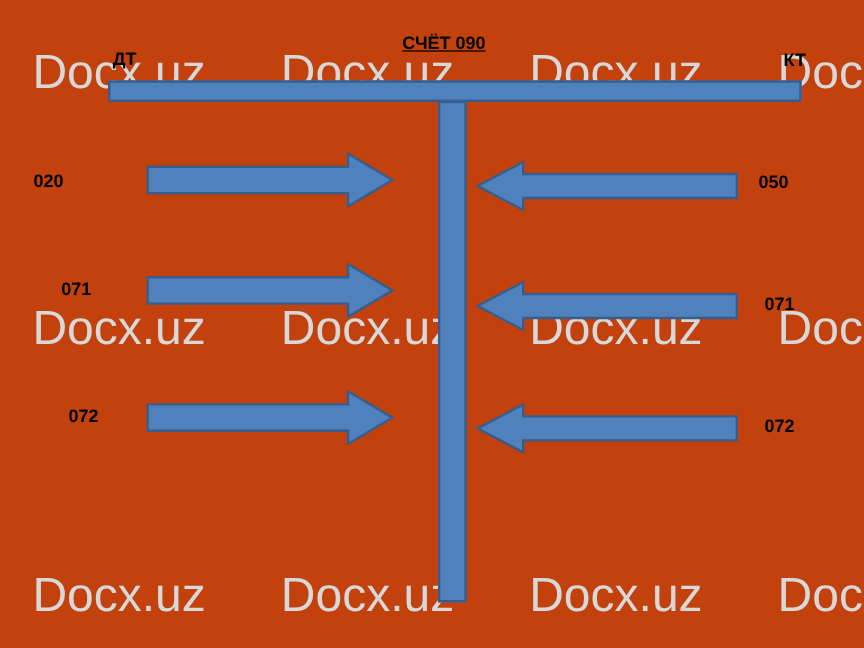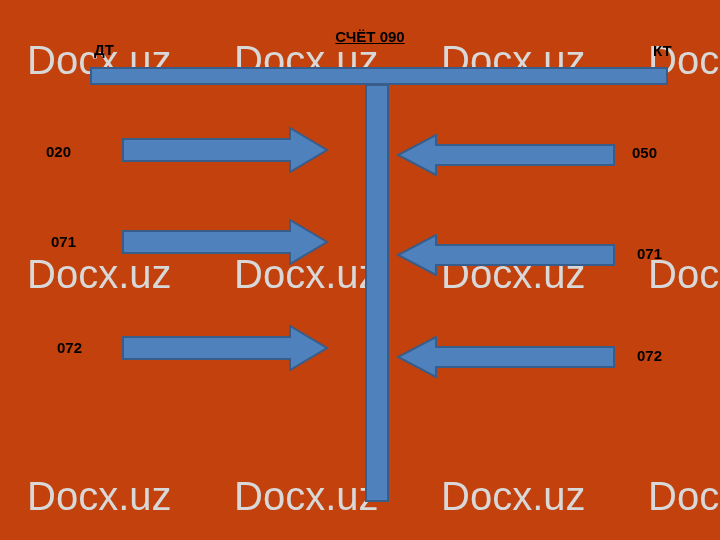--- a/index.html
+++ b/index.html
@@ -65,21 +65,21 @@
   .title {
     left: 20px;
     width: 700px;
     top: 29px;
     text-align: center;
     text-decoration: underline;
   }
   .hdr-dt { left: 94px;  top: 42px; }
   .hdr-kt { left: 642px; top: 43px; margin-left: 11px; }
 
-  .lbl-l0 { left: 46px; top: 144px; }
+  .lbl-l0 { left: 28px; top: 144px; }
   .lbl-l1 { left: 51px; top: 234px; }
   .lbl-l2 { left: 57px; top: 340px; }
   .lbl-r0 { left: 632px; top: 145px; }
   .lbl-r1 { left: 637px; top: 246px; }
   .lbl-r2 { left: 637px; top: 348px; }
 
   .arrow {
     position: absolute;
     display: block;
   }

